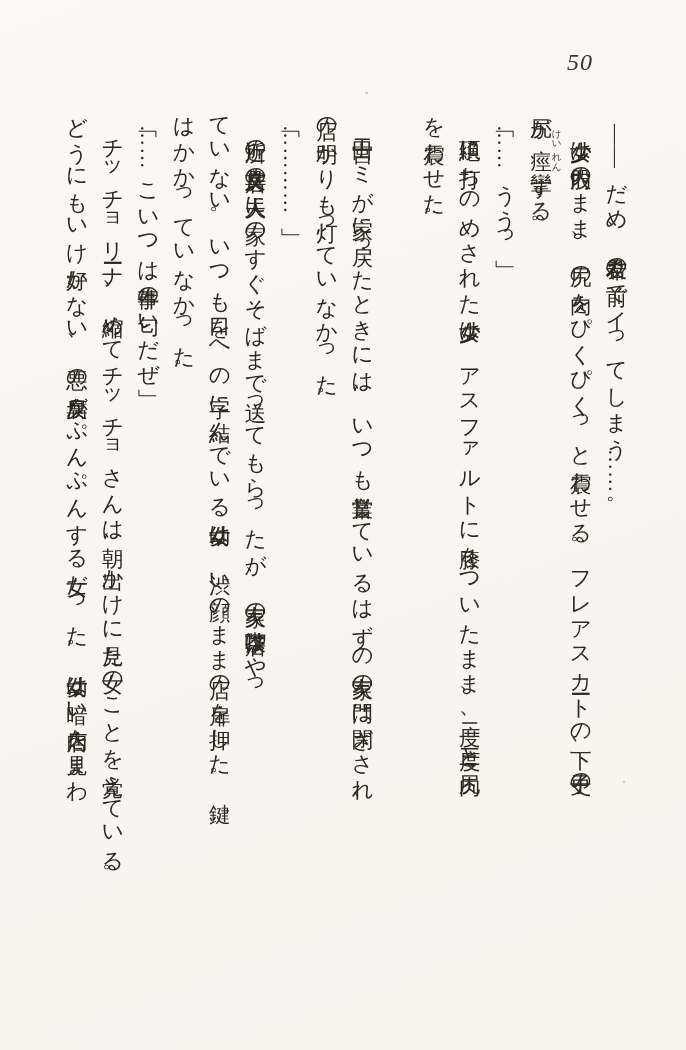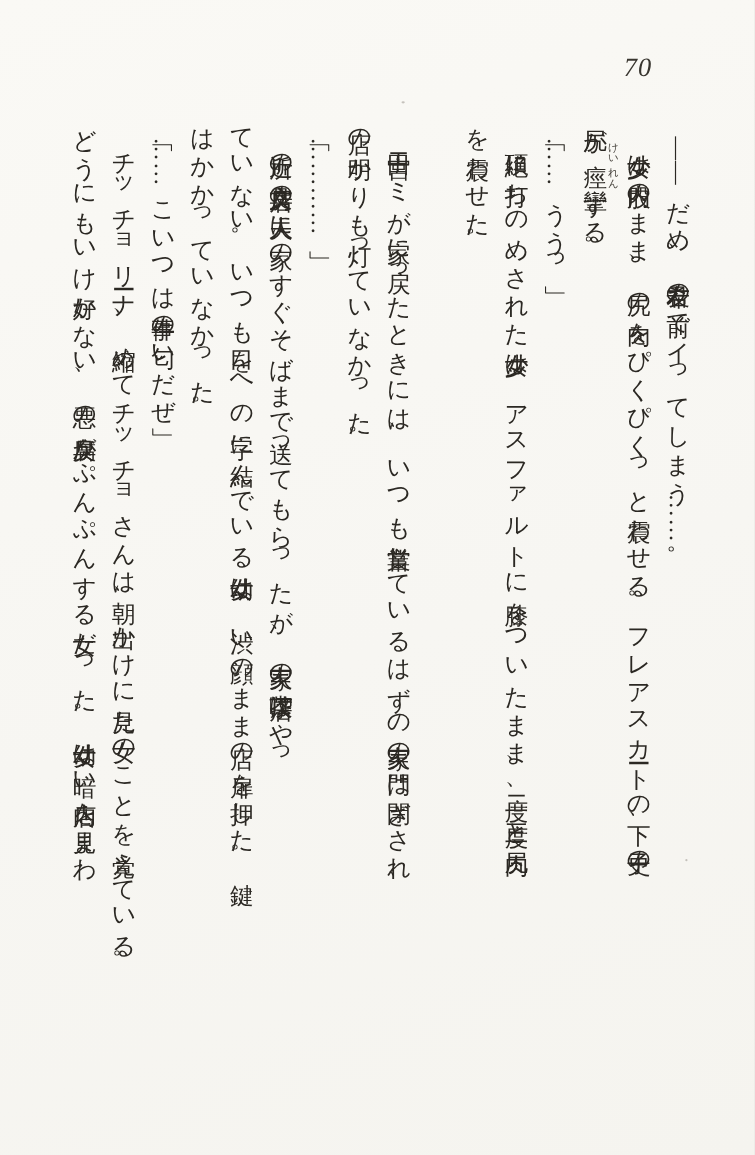--- a/index.html
+++ b/index.html
@@ -66,21 +66,21 @@
     border-radius: 50%;
     opacity: 0.55;
   }
   .speck1 { left: 365px; top: 92px;  width: 3px; height: 2px; }
   .speck2 { left: 623px; top: 781px; width: 2px; height: 2px; }
 </style>
 </head>
 <body>
 
 <div class="page">
-  <div class="page-number">70</div>
+  <div class="page-number">50</div>
 
   <div class="main-text">
       <p class="col indent">――だめ、友希君の前でイってしまう……。</p>
       <p class="col indent">少女は内股のまま、尻の肉をぴくぴくっと震わせる。フレアスカートの下、史子の</p>
       <p class="col">尻が<ruby>痙攣<rt>けいれん</rt></ruby>する。</p>
       <p class="col indent">「……ううっ」</p>
       <p class="col indent">絶頂に打ちのめされた少女は、アスファルトに膝をついたまま、二度、三度と尻肉</p>
       <p class="col">を震わせた。</p>
       <p class="col blank">　</p>
       <p class="col indent">田宮エミが家に戻ったときには、いつも営業しているはずの実家の門は閉ざされ、</p>

